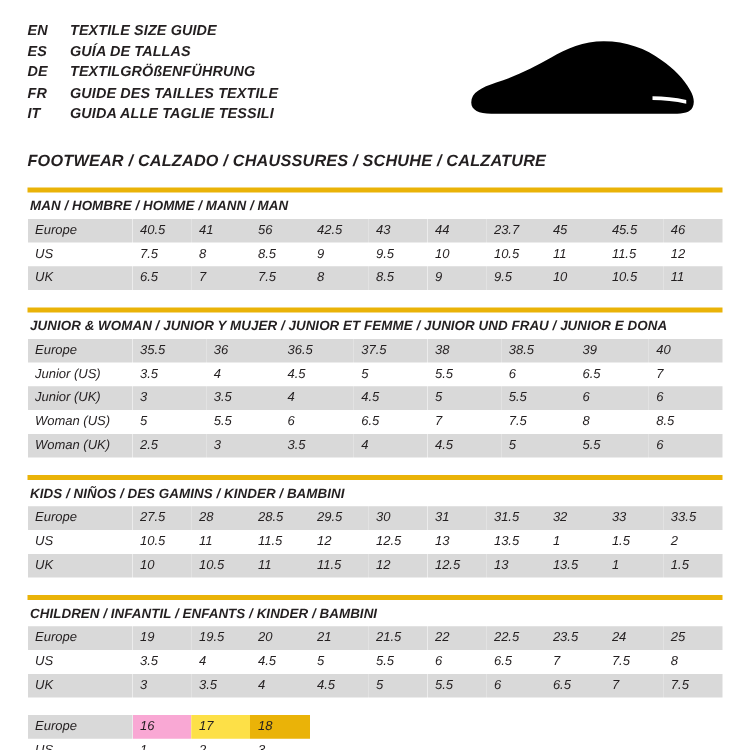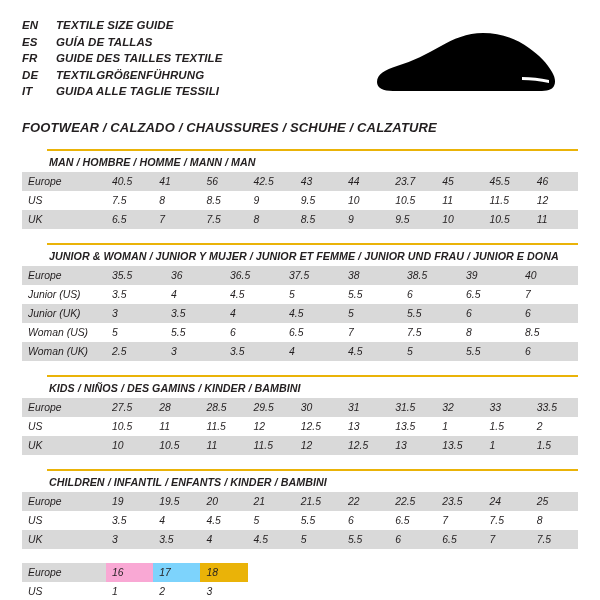--- a/index.html
+++ b/index.html
@@ -64,23 +64,22 @@
 
   
   .section {
     margin-top: 14px;
   }
   .section-title {
     font-size: 10.7px;
     font-weight: bold;
     letter-spacing: 0.05px;
     padding: 0 0 4px 2px;
-    border-top: 2px solid #eab308;
+    border-top: 4px solid #eab308;
     padding-top: 5px;
-    margin-left: 25px;
   }
   table {
     border-collapse: collapse;
     width: 100%;
     table-layout: fixed;
   }
   td {
     font-size: 10.4px;
     line-height: 13px;
     padding: 3px 0 3px 6px;
@@ -112,26 +111,26 @@
 
       <div class="lang-row">
         <span class="lang-code">EN</span>
         <span class="lang-title">TEXTILE SIZE GUIDE</span>
       </div>
       <div class="lang-row">
         <span class="lang-code">ES</span>
         <span class="lang-title">GUÍA DE TALLAS</span>
       </div>
       <div class="lang-row">
+        <span class="lang-code">DE</span>
+        <span class="lang-title">TEXTILGRÖßENFÜHRUNG</span>
+      </div>
+      <div class="lang-row">
         <span class="lang-code">FR</span>
         <span class="lang-title">GUIDE DES TAILLES TEXTILE</span>
-      </div>
-      <div class="lang-row">
-        <span class="lang-code">DE</span>
-        <span class="lang-title">TEXTILGRÖßENFÜHRUNG</span>
       </div>
       <div class="lang-row">
         <span class="lang-code">IT</span>
         <span class="lang-title">GUIDA ALLE TAGLIE TESSILI</span>
       </div>
 
     </div>
 
     <div class="shoe-art">
       <svg width="185" height="68" viewBox="0 0 185 68" xmlns="http://www.w3.org/2000/svg" aria-hidden="true">
@@ -347,21 +346,21 @@
     </tbody>
       </table>
   </div>
 
   <div class="section babies-wrap">
     <table>
       <tbody>
           <tr>
         <td class="rowlabel shadecell" style="background:#d9d9d9">Europe</td>
         <td style="background:#f9a8d4">16</td>
-        <td style="background:#7dd3fc">17</td>
+        <td style="background:#fde047">17</td>
         <td style="background:#eab308">18</td>
         <td></td>
         <td></td>
         <td></td>
         <td></td>
         <td></td>
         <td></td>
         <td></td>
       </tr>
       <tr>

